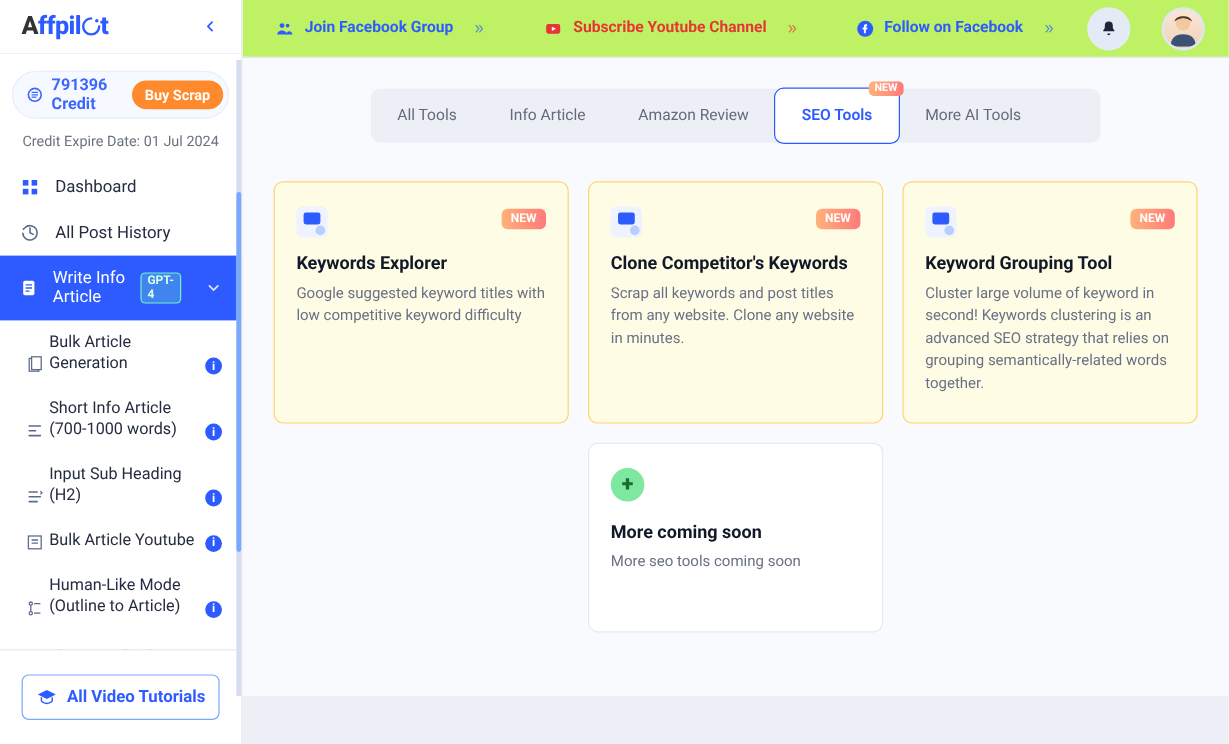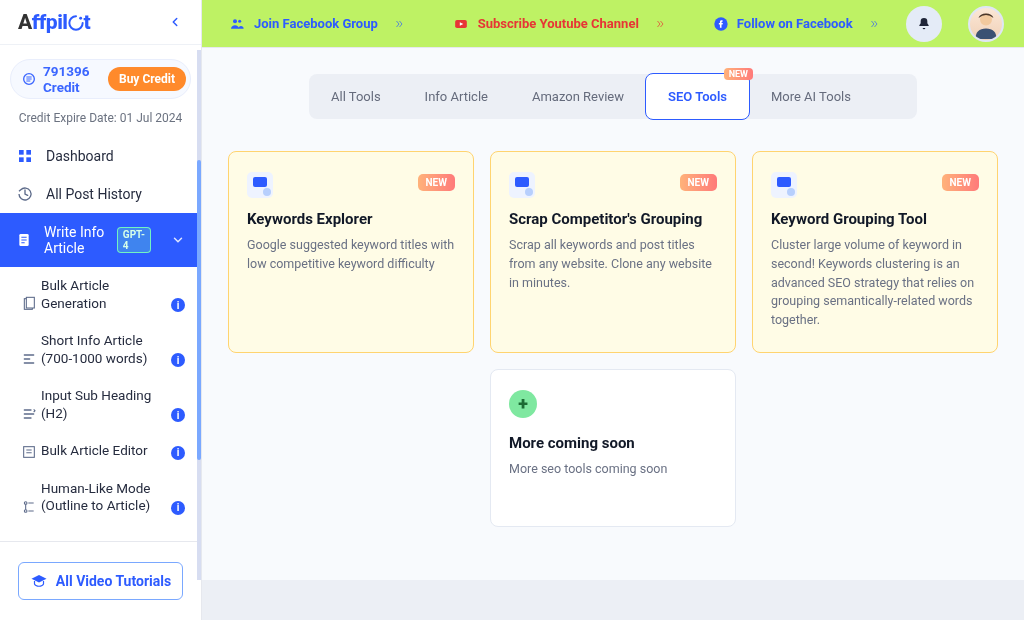--- a/index.html
+++ b/index.html
@@ -95,21 +95,21 @@
     </div>
 
     <div class="credit-bar">
       <span class="credit-icon">
         <svg width="16" height="16" viewBox="0 0 24 24">
             <circle cx="12" cy="12" r="8" stroke="#3b66ff" stroke-width="2" fill="none"></circle>
             <path d="M8 12h8M8 9h8M8 15h6" stroke="#3b66ff" stroke-width="1.6"></path>
           </svg>
       </span>
       <span class="credit-text">791396 Credit</span>
-      <span class="buy-btn">Buy Credit</span>
+      <span class="buy-btn">Buy Scrap</span>
     </div>
     <div class="credit-expire">Credit Expire Date: 01 Jul 2024</div>
 
     <nav class="nav">
       <div class="nav-item">
         <span class="ic">
           <svg width="16" height="16" viewBox="0 0 24 24">
               <rect x="3" y="3" width="7" height="7" fill="#2d5bff"></rect>
               <rect x="14" y="3" width="7" height="7" fill="#2d5bff"></rect>
               <rect x="3" y="14" width="7" height="7" fill="#2d5bff"></rect>
@@ -177,21 +177,21 @@
         <span class="info-dot">i</span>
       </div>
 
       <div class="nav-sub">
         <span class="ic">
           <svg width="16" height="16" viewBox="0 0 24 24">
               <rect x="4" y="4" width="16" height="16" stroke="#5d6b8a" stroke-width="1.6" fill="none"></rect>
               <path d="M8 9h8M8 13h8" stroke="#5d6b8a" stroke-width="1.6"></path>
             </svg>
         </span>
-        <span class="lbl">Bulk Article Editor</span>
+        <span class="lbl">Bulk Article Youtube</span>
         <span class="info-dot">i</span>
       </div>
 
       <div class="nav-sub">
         <span class="ic">
           <svg width="16" height="16" viewBox="0 0 24 24">
               <circle cx="7" cy="6" r="2" stroke="#5d6b8a" stroke-width="1.6" fill="none"></circle>
               <circle cx="7" cy="18" r="2" stroke="#5d6b8a" stroke-width="1.6" fill="none"></circle>
               <path d="M7 8v8M11 6h8M11 18h8" stroke="#5d6b8a" stroke-width="1.6"></path>
             </svg>
@@ -304,21 +304,21 @@
         <div class="card">
           <div class="icon-box"></div>
           <span class="new-tag">NEW</span>
           <h3>Keywords Explorer</h3>
           <p>Google suggested keyword titles with low competitive keyword difficulty</p>
         </div>
 
         <div class="card">
           <div class="icon-box"></div>
           <span class="new-tag">NEW</span>
-          <h3>Scrap Competitor's Grouping</h3>
+          <h3>Clone Competitor's Keywords</h3>
           <p>Scrap all keywords and post titles from any website. Clone any website in minutes.</p>
         </div>
 
         <div class="card">
           <div class="icon-box"></div>
           <span class="new-tag">NEW</span>
           <h3>Keyword Grouping Tool</h3>
           <p>Cluster large volume of keyword in second! Keywords clustering is an advanced SEO strategy that relies on grouping semantically-related words together.</p>
         </div>
 

